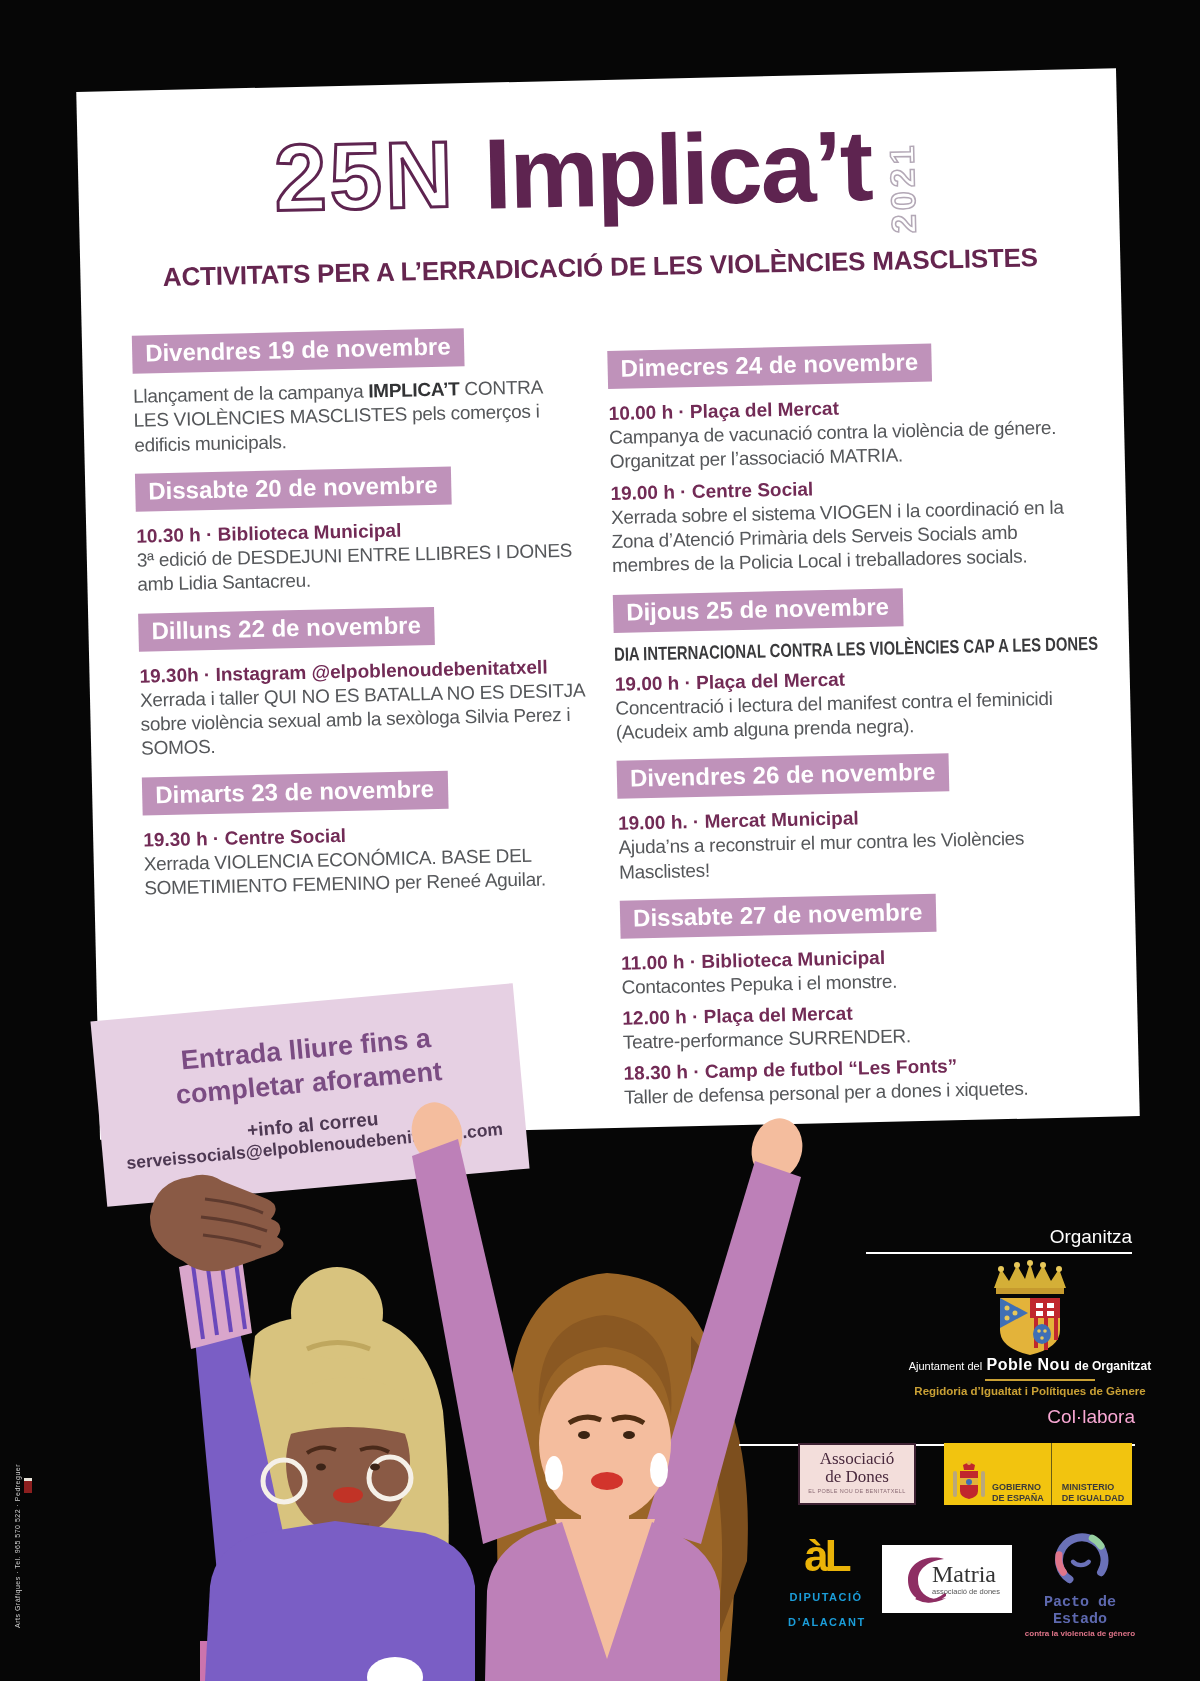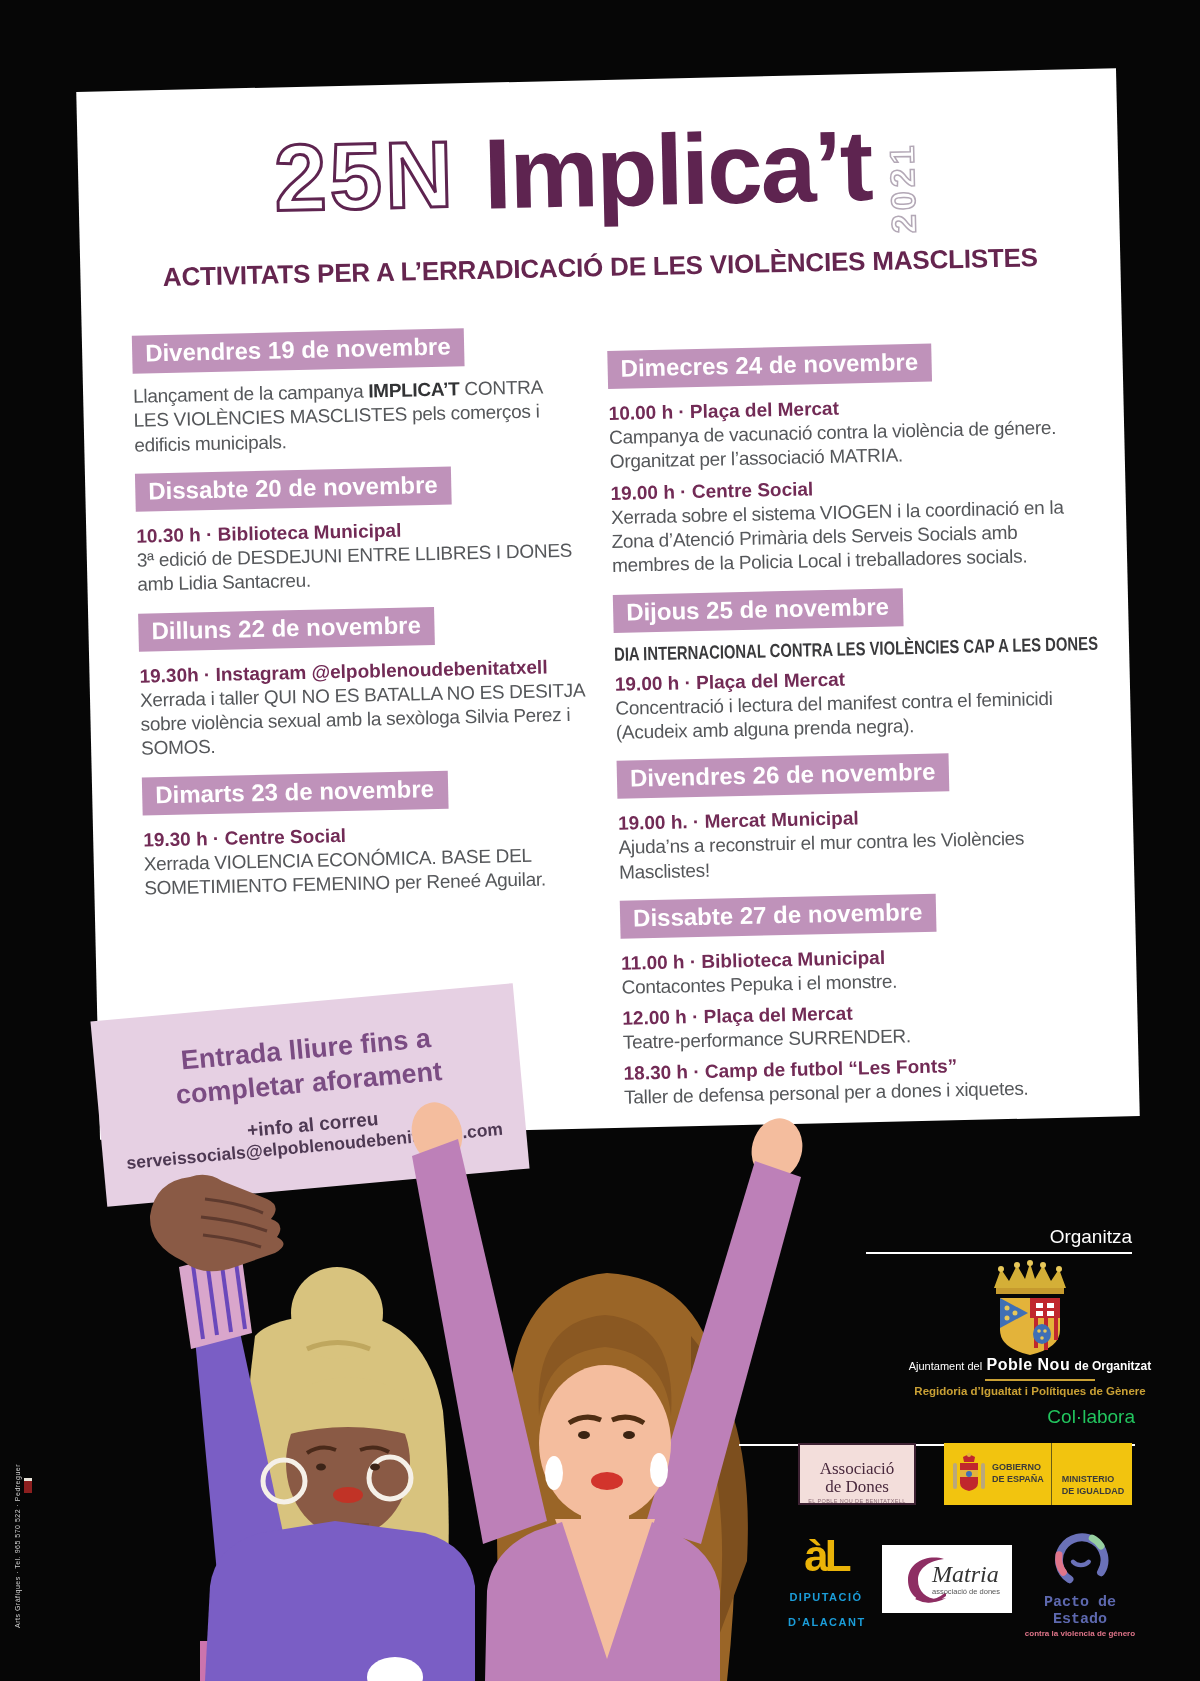--- a/index.html
+++ b/index.html
@@ -42,39 +42,39 @@
 
   
   .organitza-block{position:absolute;right:68px;top:1226px;width:266px;text-align:right;color:#fff;
                    font-size:19px;border-bottom:2px solid #fff;padding-bottom:4px;z-index:6;}
   .coat{position:absolute;left:984px;top:1260px;z-index:6;}
   .ajuntament{position:absolute;left:870px;top:1356px;width:320px;text-align:center;color:#fff;z-index:6;}
   .aj-pre{font-size:11px;} .aj-main{font-size:16px;font-weight:700;letter-spacing:.5px;margin-top:48px;} .aj-post{font-size:12px;font-weight:700;}
   .gold-line{position:absolute;left:985px;top:1379px;width:110px;border-top:2px solid #c9a035;z-index:6;}
   .regidoria{position:absolute;left:850px;top:1385px;width:360px;text-align:center;font-size:11.5px;
              font-weight:700;color:#c9a035;z-index:6;}
-  .collabora-block{position:absolute;right:65px;top:1406px;width:396px;text-align:right;color:#22c55e;
+  .collabora-block{position:absolute;right:65px;top:1406px;width:396px;text-align:right;color:#f9a8d4;
                    font-size:19px;border-bottom:2px solid #fff;padding-bottom:16px;z-index:6;}
   .assoc-box{position:absolute;left:798px;top:1443px;width:118px;height:62px;background:#f3dedb;
              border:2px solid #3e2233;box-sizing:border-box;text-align:center;color:#4a2a3e;z-index:6;}
   .assoc-l{font-family:"Liberation Serif","DejaVu Serif",serif;font-size:17px;line-height:1.05;}
-  .assoc-l.first{margin-top:15px;}
+  .assoc-l.first{margin-top:5px;}
   .assoc-sub{font-size:5.5px;color:#8a6a74;margin-top:2px;letter-spacing:.4px;}
   .gob-box{position:absolute;left:944px;top:1443px;width:188px;height:62px;background:#f2c40f;
-           display:flex;align-items:center;z-index:6;}
+           display:flex;align-items:flex-end;z-index:6;}
   .gob-txt{font-size:9px;font-weight:700;color:#3b3b3a;line-height:1.3;margin-left:5px;}
   .gob-div{width:1px;height:62px;background:#6b5e14;margin-left:7px;}
   .min-txt{font-size:9px;font-weight:700;color:#3b3b3a;line-height:1.3;margin-left:10px;margin-top:24px;}
   .dip-block{position:absolute;left:788px;top:1534px;width:76px;text-align:center;z-index:6;}
   .dip-mark{font-size:44px;font-weight:700;color:#eab308;letter-spacing:-4px;line-height:1;}
   .dip-l{font-size:11px;font-weight:700;color:#1b9dd9;letter-spacing:1.5px;margin-top:13px;}
   .matria-box{position:absolute;left:882px;top:1545px;width:130px;height:68px;background:#fff;
               display:flex;align-items:center;justify-content:center;z-index:6;}
   .matria-txt{margin-left:-14px;}
-  .matria-name{font-family:"Liberation Serif","DejaVu Serif",serif;font-style:italic;font-size:24px;color:#333;line-height:1;}
+  .matria-name{font-family:"Liberation Serif","DejaVu Serif",serif;font-size:24px;color:#333;line-height:1;}
   .matria-sub{font-size:7.5px;color:#555;margin-top:1px;}
   .pacto-block{position:absolute;left:1018px;top:1532px;width:124px;text-align:center;z-index:6;}
   .pacto-name{font-family:Liberation Mono, monospace;font-size:15px;font-weight:700;color:#5d68ae;margin-top:2px;}
   .pacto-sub{font-size:8px;font-weight:700;color:#e0758a;margin-top:1px;}
 
   .printer-credit{position:absolute;left:14px;top:1628px;transform:rotate(-90deg);
                   transform-origin:left top;white-space:nowrap;font-size:7px;color:#cfcfcf;
                   letter-spacing:.5px;z-index:6;}
   .printer-mark{position:absolute;left:24px;top:1478px;width:8px;height:12px;background:#8c1f1f;
                 border-top:3px solid #e9e4da;z-index:6;}

